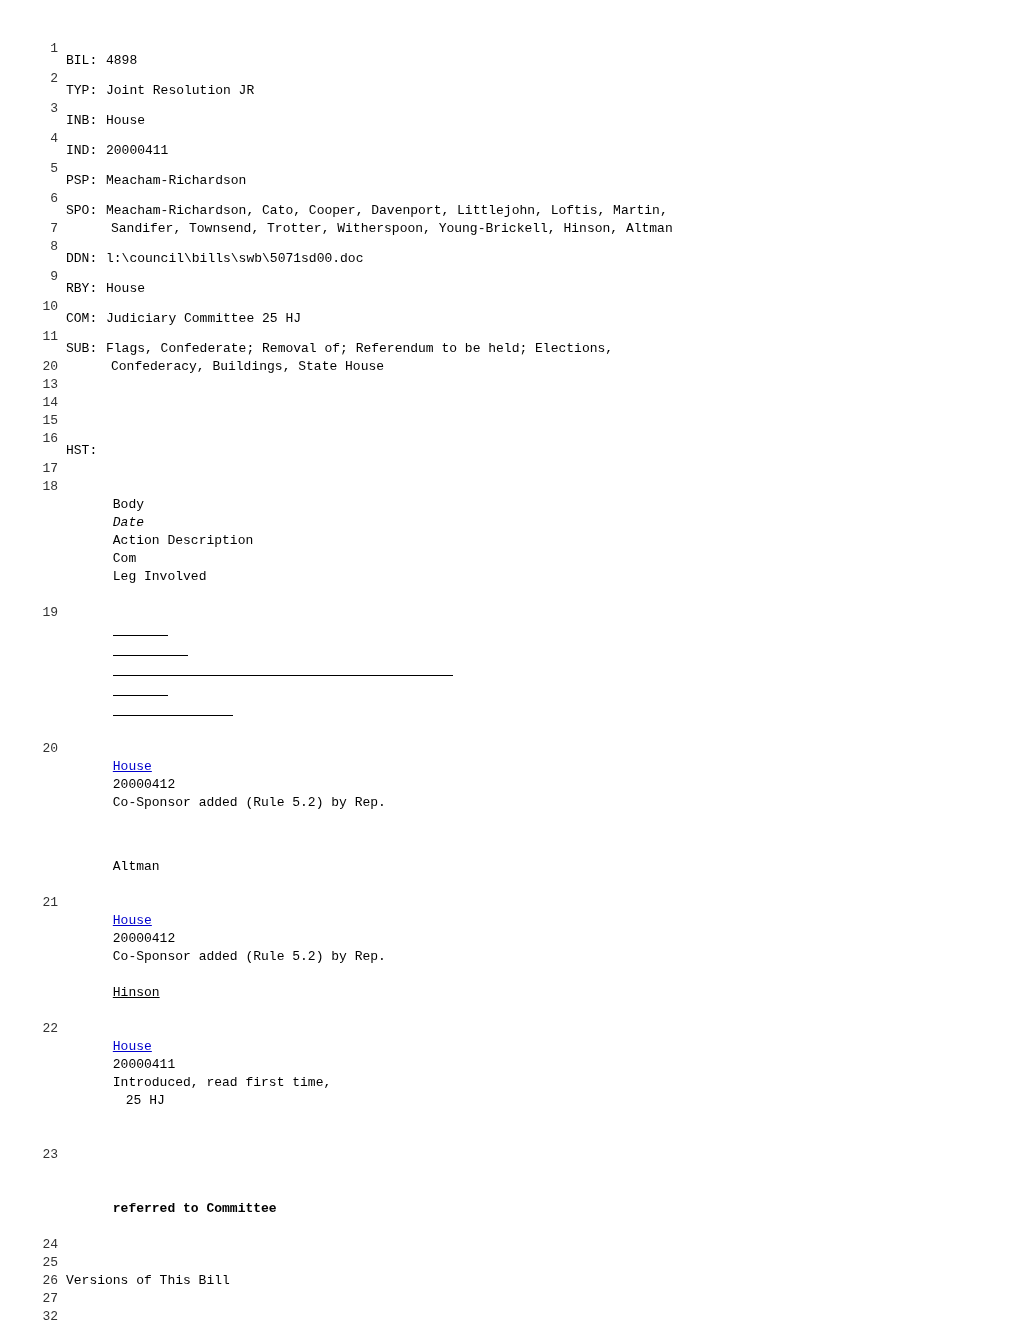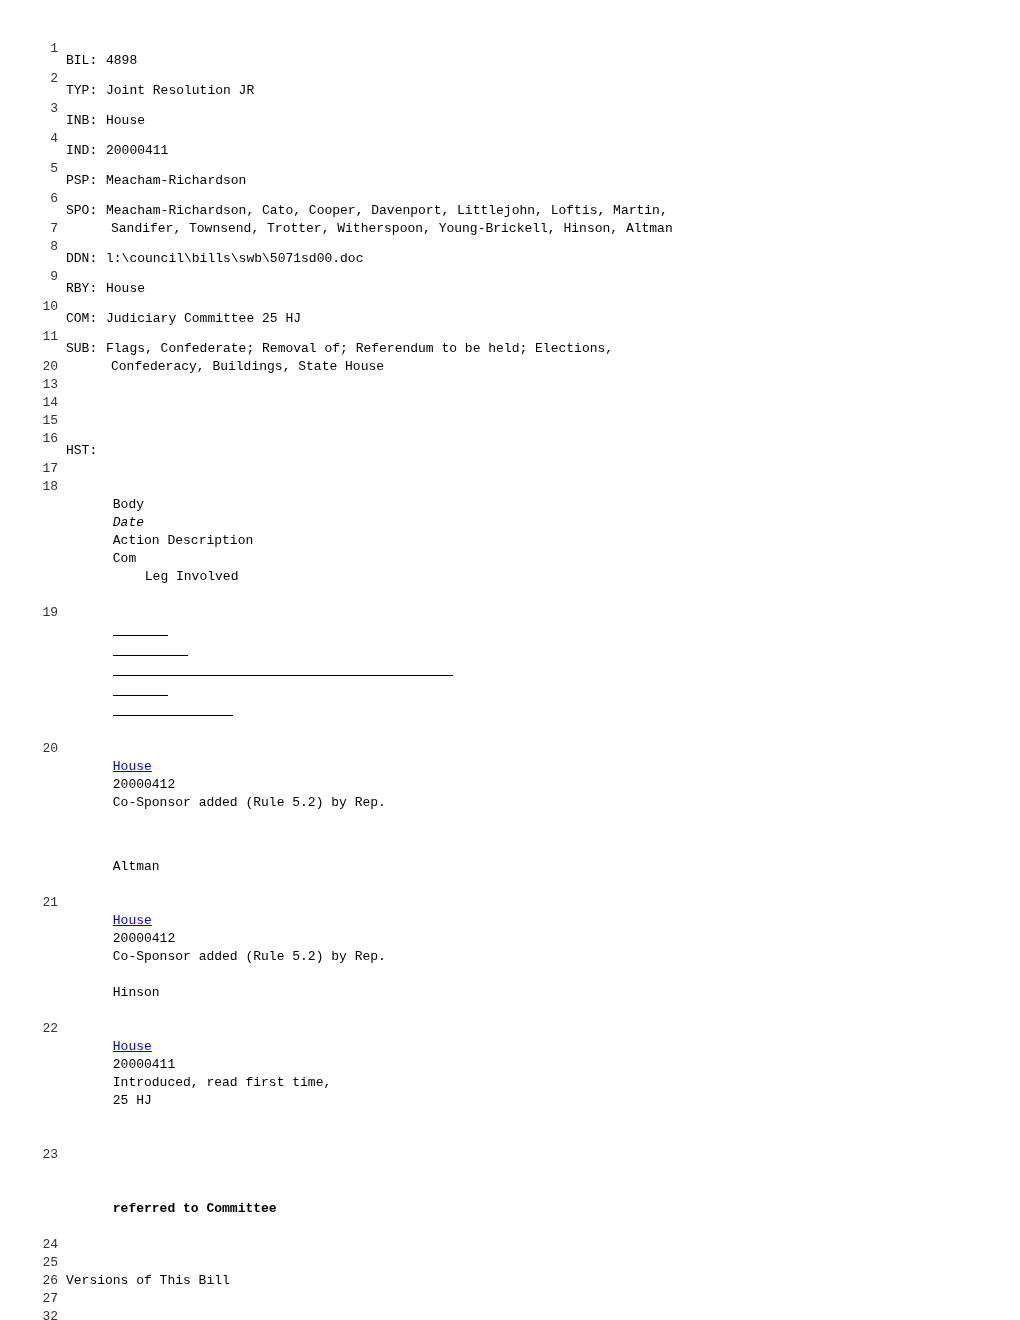--- a/index.html
+++ b/index.html
@@ -121,21 +121,21 @@
     <span class="line-content"></span>
   </div>
 
   <div class="line">
     <span class="line-number">18</span>
     <span class="line-content">
       <span style="display:inline-block;width:55px;">Body</span>
       <span style="display:inline-block;width:75px;font-style:italic;">Date</span>
       <span style="display:inline-block;width:340px;font-family:Liberation Mono, monospace;">Action Description</span>
       <span style="display:inline-block;width:65px;">Com</span>
-      <span style="display:inline-block;margin-left:32px;">Leg Involved</span>
+      <span style="display:inline-block;">Leg Involved</span>
     </span>
   </div>
 
   <div class="line">
     <span class="line-number">19</span>
     <span class="line-content" style="white-space:pre;">
       <span style="display:inline-block;width:55px;border-bottom:1px solid #000;height:14px;"></span>
       <span style="display:inline-block;width:75px;border-bottom:1px solid #000;height:14px;"></span>
       <span style="display:inline-block;width:340px;border-bottom:1px solid #000;height:14px;"></span>
       <span style="display:inline-block;width:55px;border-bottom:1px solid #000;height:14px;"></span>
@@ -154,31 +154,31 @@
     </span>
   </div>
 
   <div class="line">
     <span class="line-number">21</span>
     <span class="line-content">
       <span style="display:inline-block;width:55px;"><a href="#" class="body-link">House</a></span>
       <span style="display:inline-block;width:75px;">20000412</span>
       <span style="display:inline-block;width:340px;">Co-Sponsor added (Rule 5.2) by Rep.</span>
       <span style="display:inline-block;width:65px;"></span>
-      <span style="display:inline-block;">Hinson</span>
+      <span style="display:inline-block;text-decoration:underline;">Hinson</span>
     </span>
   </div>
 
   <div class="line">
     <span class="line-number">22</span>
     <span class="line-content">
       <span style="display:inline-block;width:55px;"><a href="#" class="body-link">House</a></span>
       <span style="display:inline-block;width:75px;">20000411</span>
       <span style="display:inline-block;width:340px;">Introduced, read first time,</span>
-      <span style="display:inline-block;width:65px;">25 HJ</span>
+      <span style="display:inline-block;width:65px;text-align:center;">25 HJ</span>
       <span style="display:inline-block;"></span>
     </span>
   </div>
 
   <div class="line">
     <span class="line-number">23</span>
     <span class="line-content">
       <span style="display:inline-block;width:55px;"></span>
       <span style="display:inline-block;width:75px;"></span>
       <span style="display:inline-block;width:340px;font-weight:bold;">referred to Committee</span>

